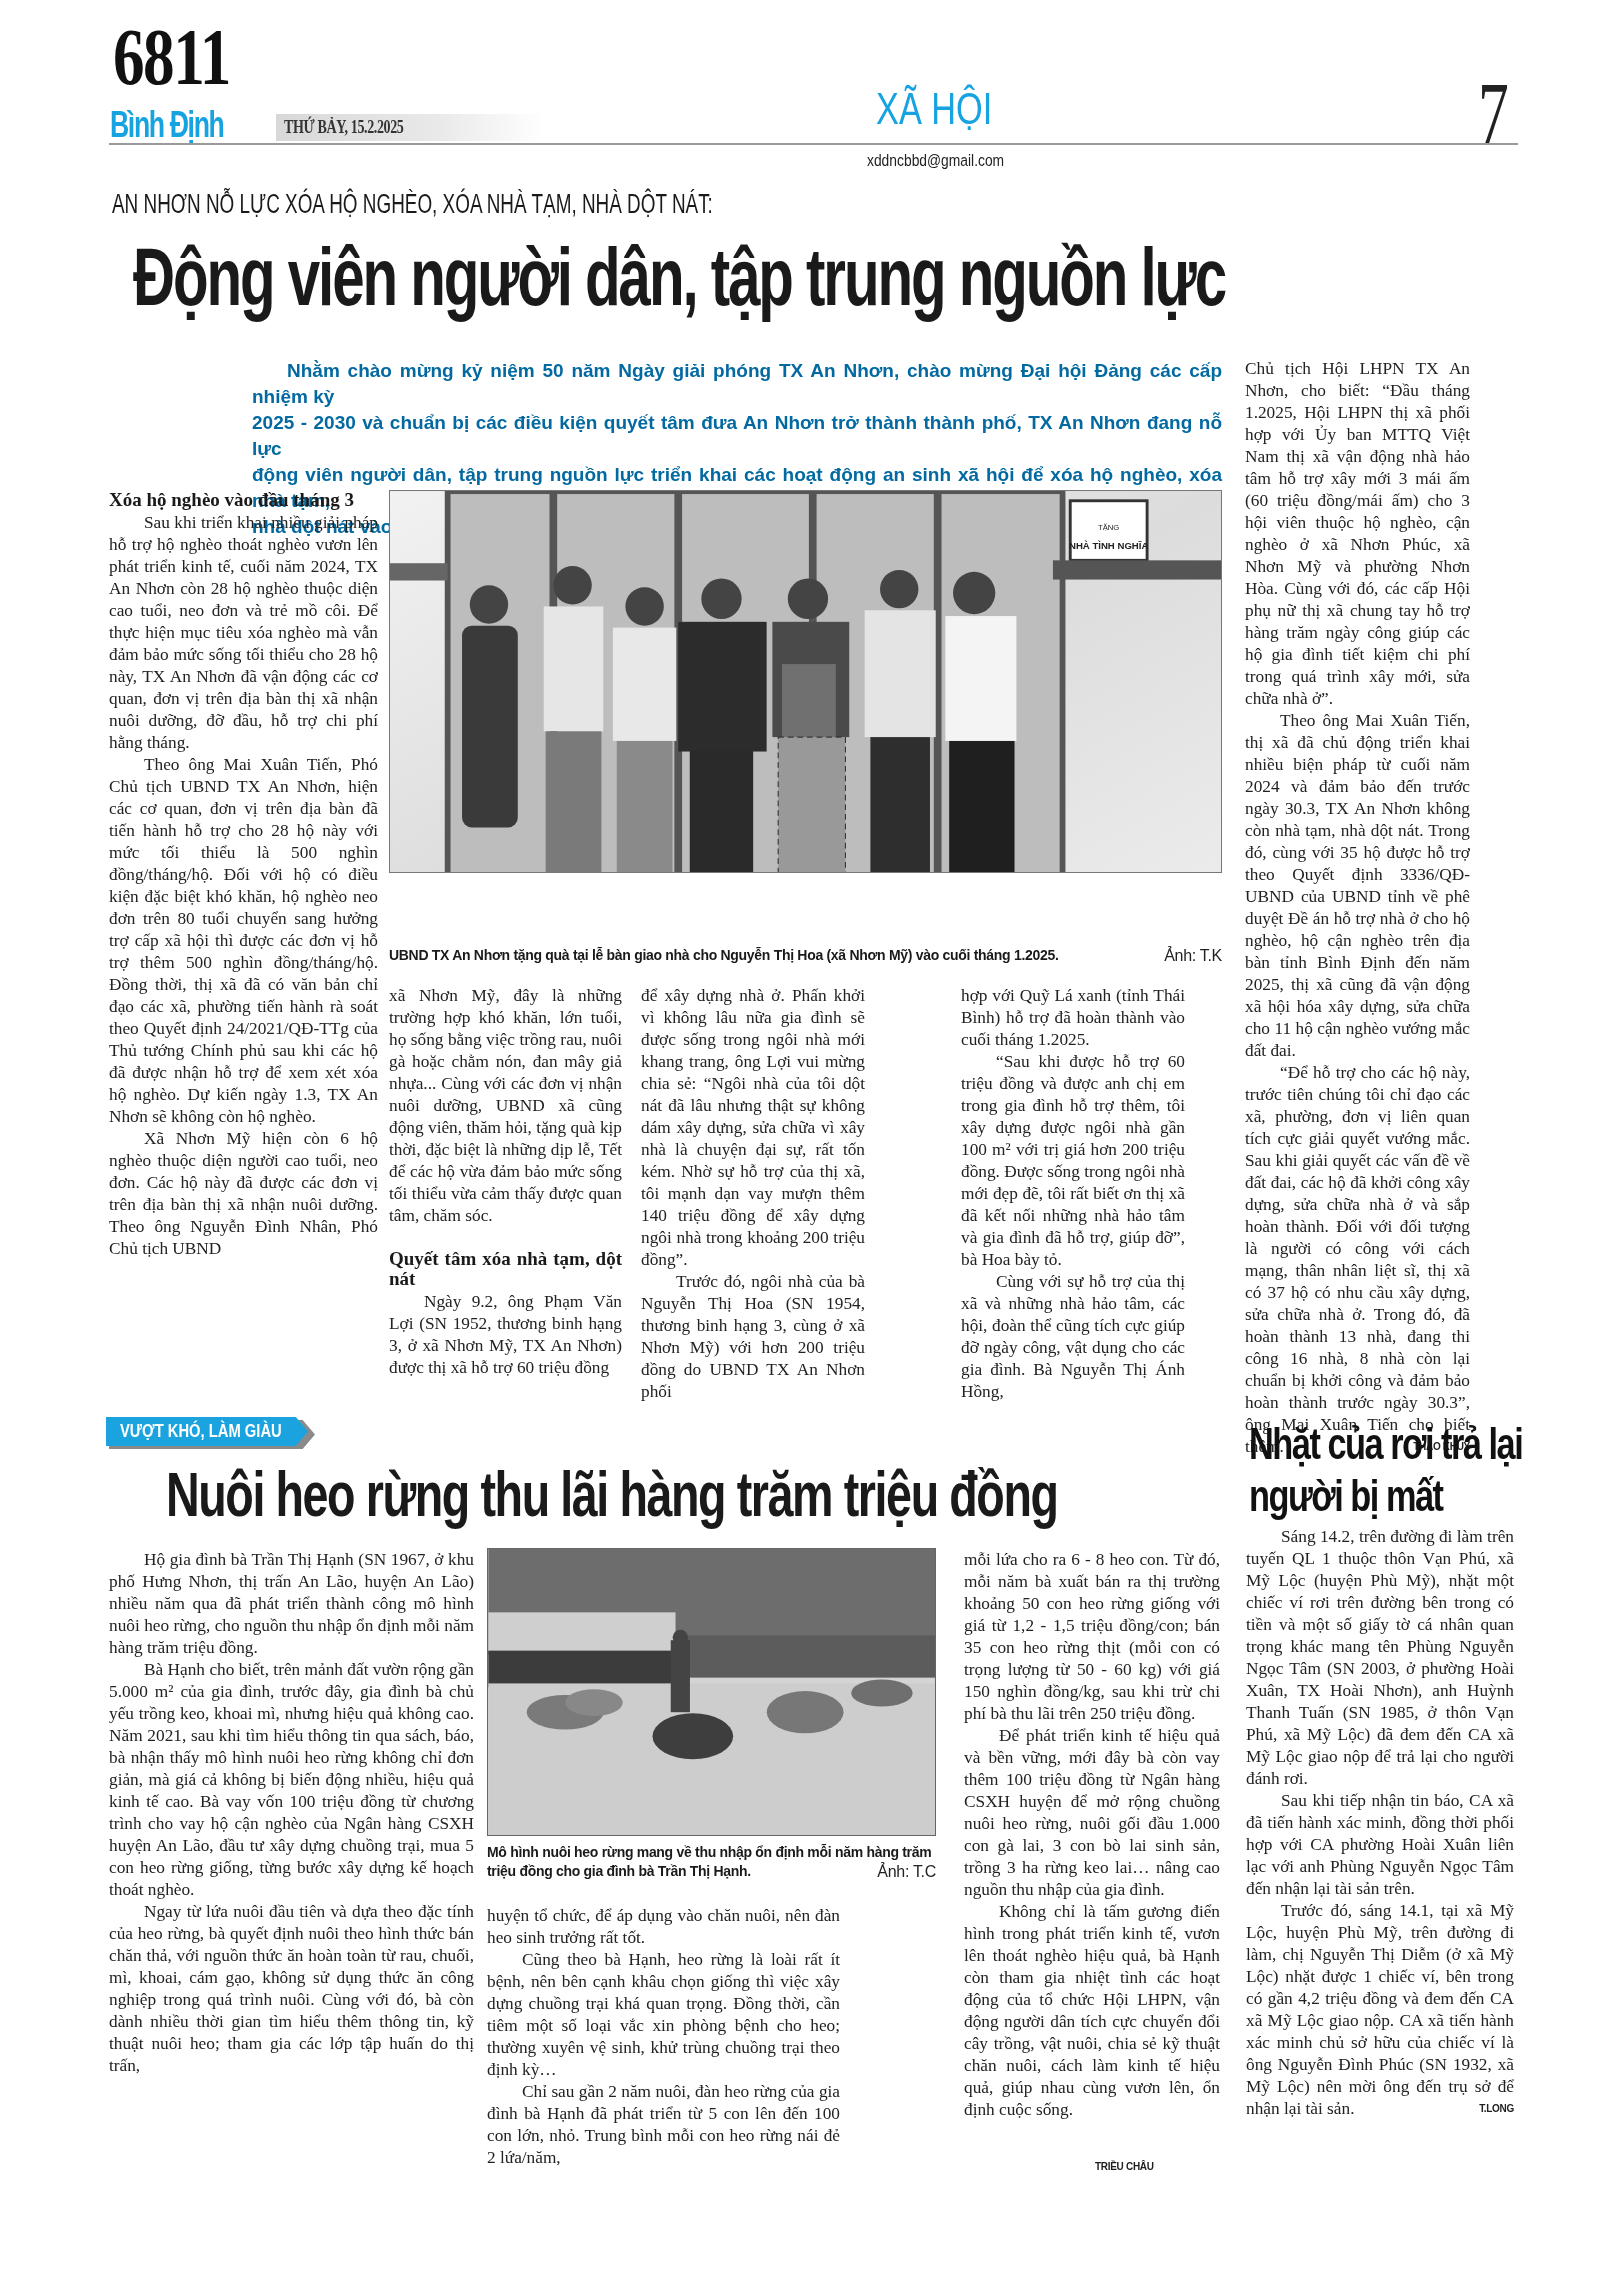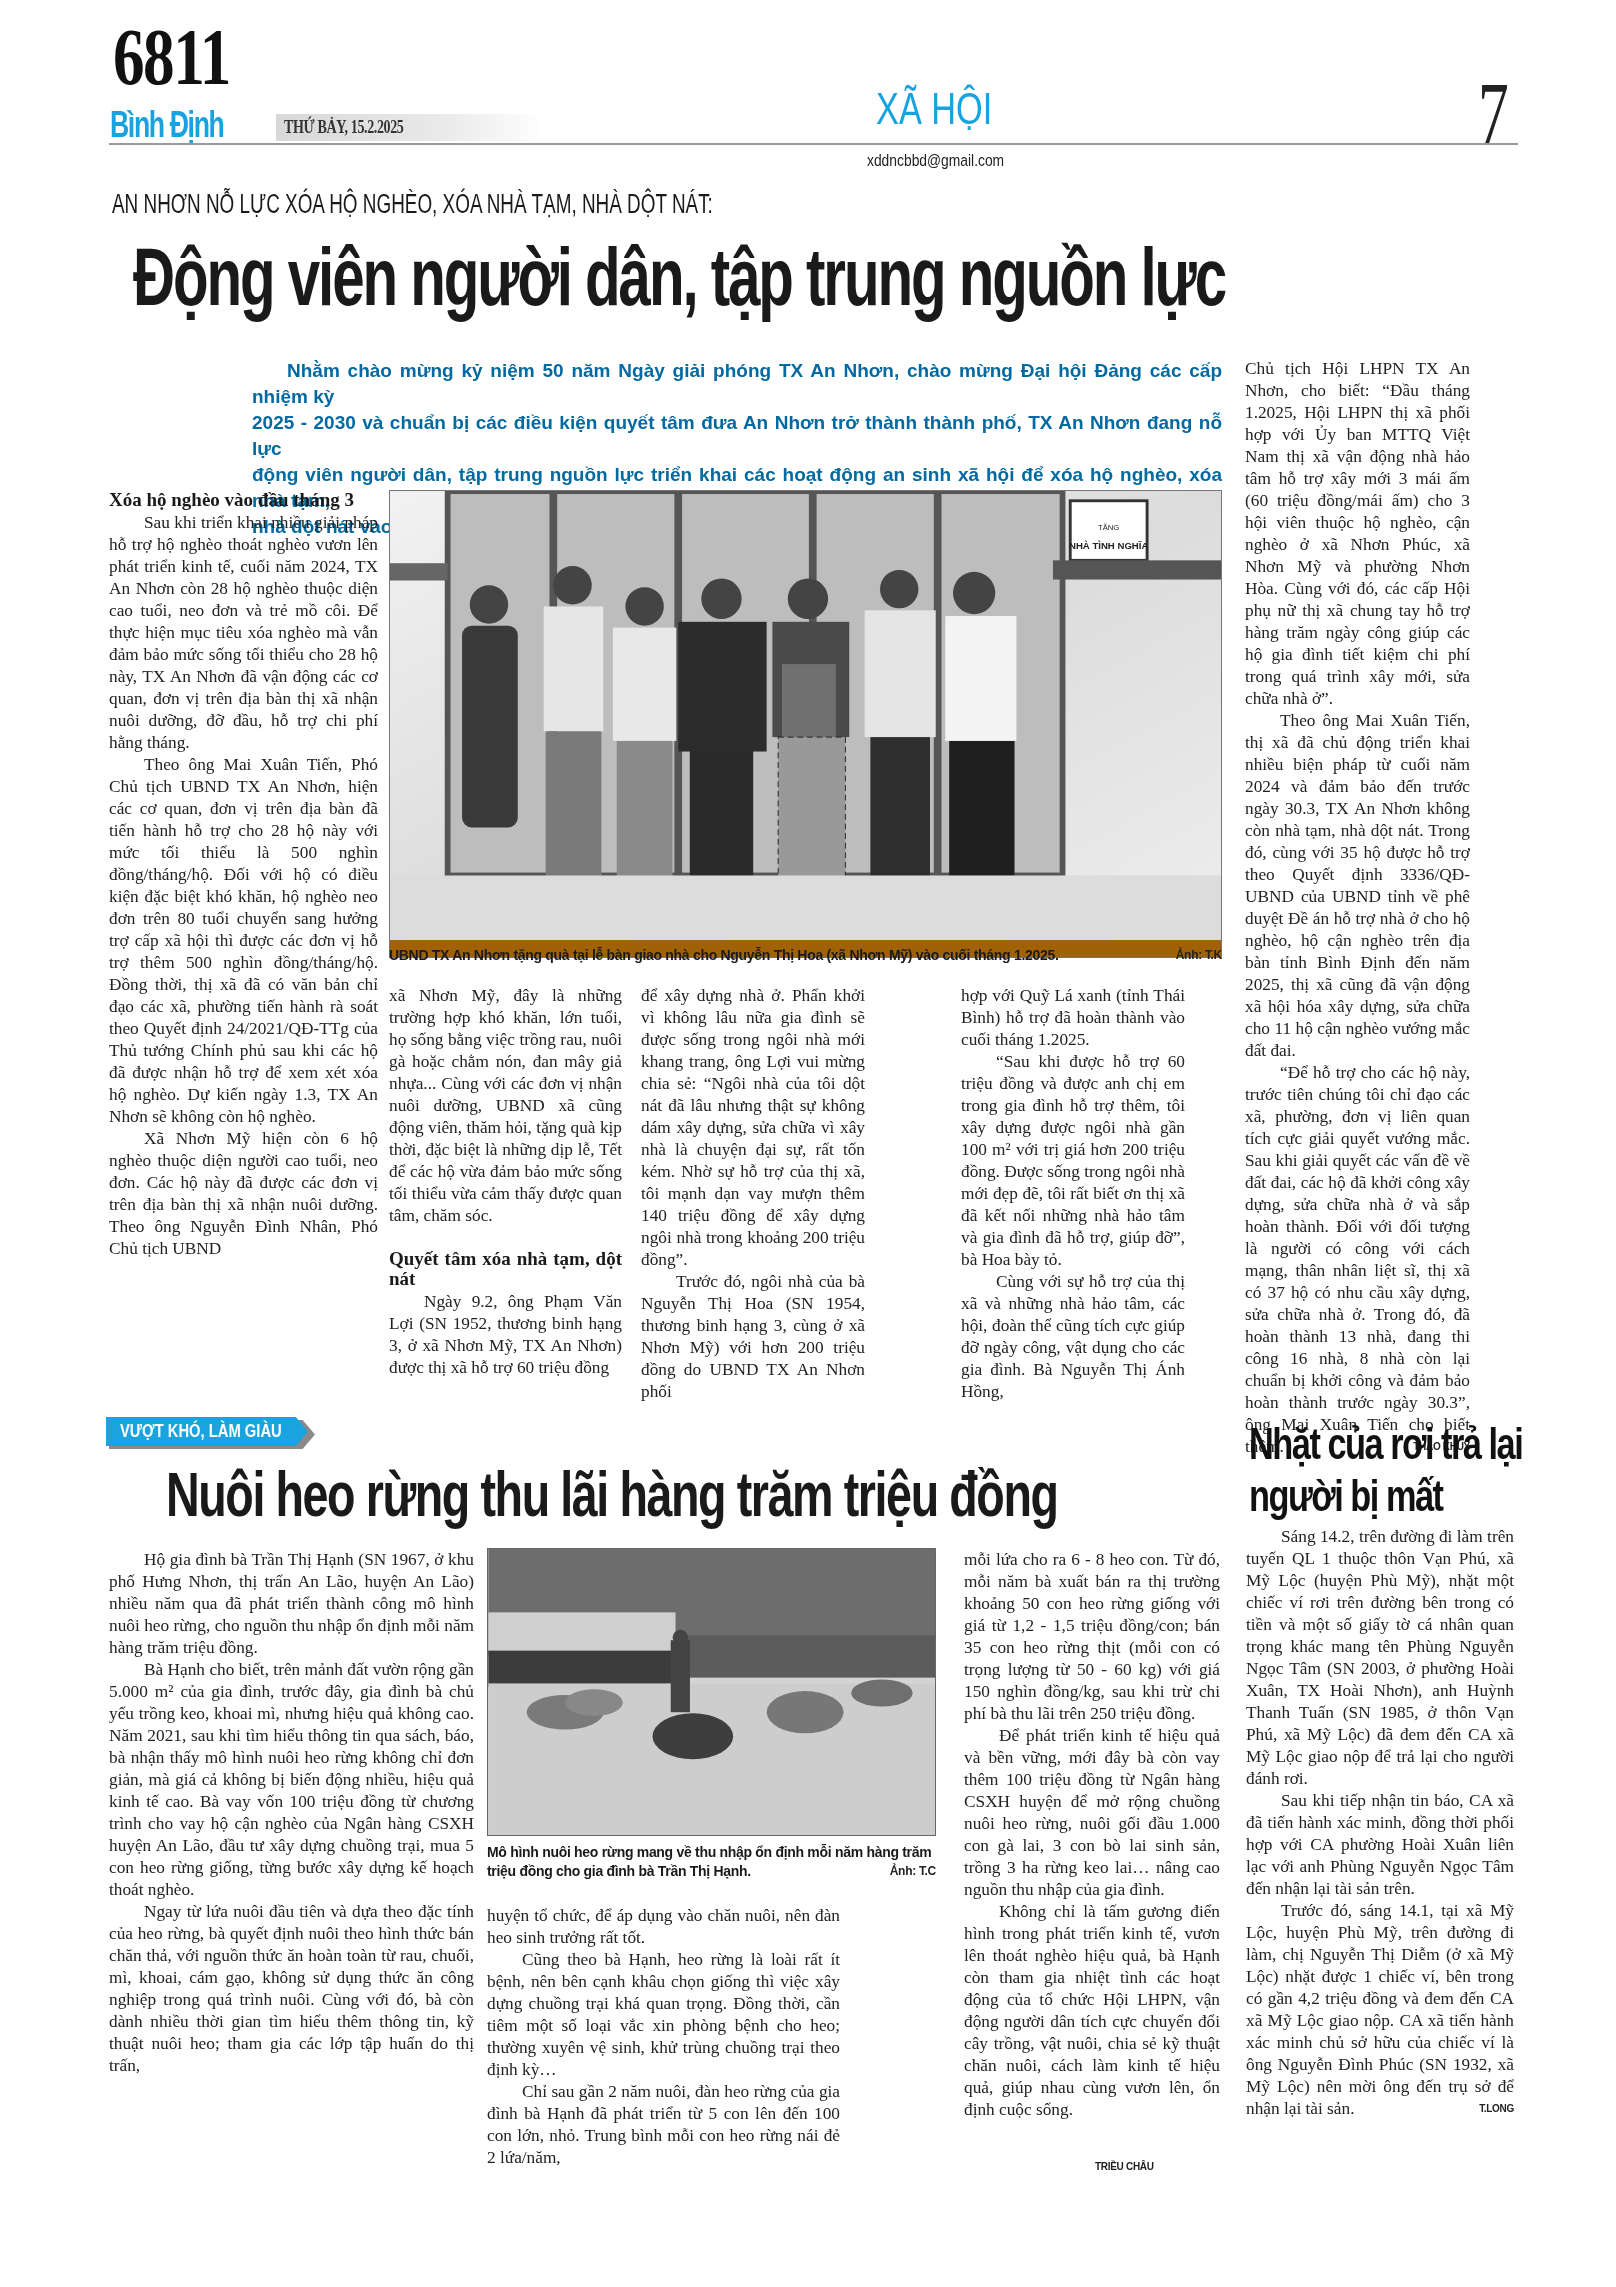--- a/index.html
+++ b/index.html
@@ -18,23 +18,23 @@
   
   #kicker{left:112px;top:189px;font-family:"Liberation Sans",sans-serif;font-size:27px;line-height:31px;color:#1a1a1a;transform:scaleX(.7);transform-origin:left top;white-space:nowrap}
   #headline1{left:133px;top:231px;font-family:"Liberation Sans",sans-serif;font-weight:bold;font-size:81px;line-height:92px;color:#1a1a1a;letter-spacing:-2.9px;white-space:nowrap;transform:scaleX(.72);transform-origin:left top}
   #lead{left:252px;top:358px;width:970px;font-family:"Liberation Sans",sans-serif;font-weight:bold;font-size:19px;line-height:26px;color:#0369a1;text-align:justify}
   #lead span{display:block}
   .col{font-size:17.3px;line-height:22px;text-align:justify;color:#222;hyphens:auto}
   .col p{text-indent:35px}
   .col p.noind{text-indent:0}
   .subhead{font-family:Liberation Serif, serif;font-weight:bold;font-size:19px;line-height:20px;color:#1a1a1a;text-indent:0!important;margin-bottom:1.9px}
   .byline{font-family:"Liberation Sans",sans-serif;font-weight:bold;font-size:10px;float:right;text-indent:0;letter-spacing:-0.3px}
-  #photo1{left:389px;top:490px;width:833px;height:468px;border:1px solid #777;overflow:hidden;background:#a16207}
+  #photo1{left:389px;top:490px;width:833px;height:383px;border:1px solid #777;overflow:hidden;background:#a16207}
   .cap{font-family:"Liberation Sans",sans-serif;font-weight:bold;font-size:14px;line-height:19px;color:#1a1a1a;letter-spacing:-0.3px}
-  .credit{font-family:"Liberation Sans",sans-serif;font-weight:bold;font-size:12px;float:right;color:#222}
+  .credit{font-family:"Liberation Sans",sans-serif;font-weight:normal;font-size:16px;float:right;color:#222}
   
   #tag{left:106px;top:1417px;height:29px;width:202px;background:#1aa3df;clip-path:polygon(0 0,94% 0,100% 50%,94% 100%,0 100%);}
   #tag-shadow{left:109px;top:1420px;height:29px;width:206px;background:#8a8a8a;clip-path:polygon(0 0,94% 0,100% 50%,94% 100%,0 100%);}
   #tag-label{left:120px;top:1420px;font-family:"Liberation Sans",sans-serif;font-weight:bold;font-size:18px;line-height:23px;color:#fff;transform:scaleX(.82);transform-origin:left top;white-space:nowrap}
   #headline2{left:166px;top:1456px;font-family:"Liberation Sans",sans-serif;font-size:63px;line-height:77px;color:#1a1a1a;letter-spacing:-1.9px;white-space:nowrap;transform:scaleX(.74);transform-origin:left top}
   #photo2{left:487px;top:1548px;width:449px;height:288px;border:1px solid #666;overflow:hidden;background:#cfcfcf}
   #headline3{left:1249px;top:1418px;width:288px;font-family:"Liberation Sans",sans-serif;font-weight:bold;font-size:44px;line-height:52px;color:#111;letter-spacing:-1.9px;transform:scaleX(.78);transform-origin:left top;width:375px}
 </style>
 </head>
 <body>

